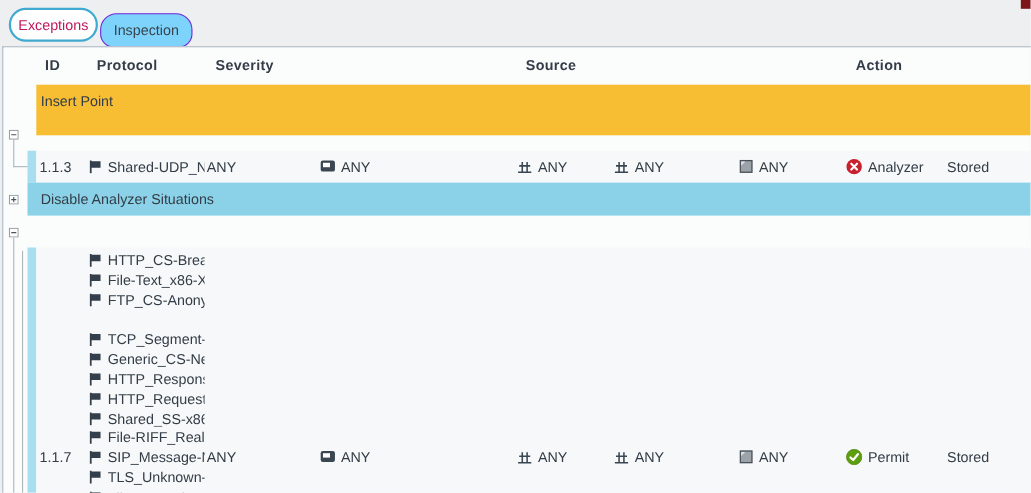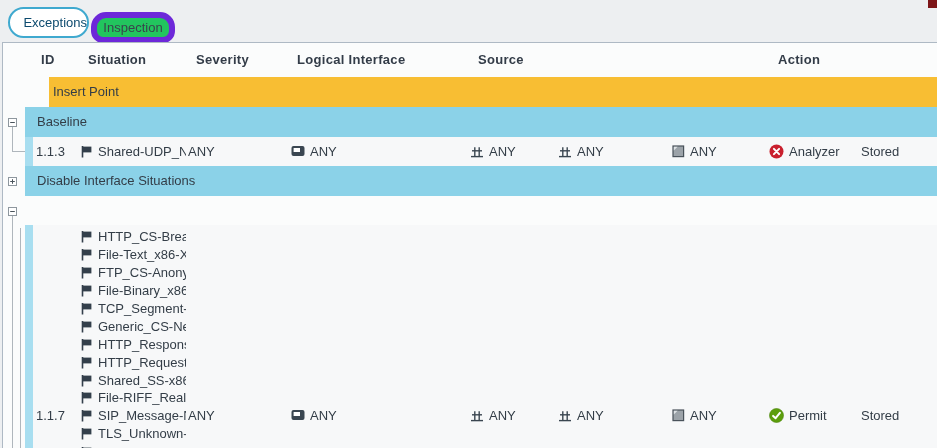--- a/index.html
+++ b/index.html
@@ -5,34 +5,34 @@
   html,body{margin:0;padding:0;}
   body{
     width:937px;height:448px;position:relative;overflow:hidden;
     background:#EDEFF1;color:#333D47;
     font-family:"Liberation Sans",sans-serif;font-size:13px;
   }
   
   .tab{position:absolute;display:flex;align-items:center;justify-content:center;
        box-sizing:border-box;cursor:pointer;white-space:nowrap;}
   .tab.active{left:8px;top:7px;width:81px;height:31px;background:#fff;
-       border:2px solid #3FA9CF;border-radius:16px;color:#0c4a6e;z-index:3;justify-content:flex-end;}
-  .tab.inactive{left:91px;top:12px;width:84px;height:31px;background:#22c55e;
-       border:6px solid #6d28d9;border-radius:15px 15px 12px 12px;color:#39434C;z-index:1;}
+       border:2px solid #3FA9CF;border-radius:16px;color:#be185d;z-index:3;}
+  .tab.inactive{left:91px;top:12px;width:84px;height:31px;background:#7dd3fc;
+       border:1px solid #6d28d9;border-radius:15px 15px 12px 12px;color:#39434C;z-index:1;}
   .red-marker{position:absolute;left:928px;top:0;width:9px;height:8px;background:#7D1518;}
   
   .panel{position:absolute;left:2px;top:42px;width:935px;height:406px;background:#FBFCFC;
        border-top:1px solid #AEB9C4;border-left:1px solid #AEB9C4;z-index:2;}
   .layer{position:absolute;left:0;top:0;width:937px;height:448px;z-index:4;text-decoration:underline;}
   
   .hdr{position:absolute;top:43px;height:34px;line-height:34px;font-weight:700;
        letter-spacing:.3px;color:#333C48;}
   
   .row{position:absolute;right:0;}
-  .row-insert{left:49px;top:77px;height:46px;background:#F8BE33;line-height:30px;padding-left:4px;}
+  .row-insert{left:33px;top:77px;height:46px;background:#F8BE33;line-height:30px;padding-left:4px;}
   .row-section{left:25px;background:#8BD2E8;padding-left:12px;}
   .row-data{left:33px;background:#F7F8F9;}
   .strip{position:absolute;left:25px;width:8px;background:#A8DEF0;}
   .treeline{position:absolute;background:#AFB6BC;}
   .toggle{position:absolute;left:8px;width:9px;height:9px;}
   
   .cell{position:absolute;height:18px;display:flex;align-items:center;gap:5px;white-space:nowrap;}
   .sit-text{display:inline-block;width:88px;overflow:hidden;white-space:nowrap;}
   .sit-line{position:absolute;left:80px;height:18px;display:flex;align-items:center;gap:5px;}
   .icon{display:inline-flex;flex:none;align-items:center;}
@@ -85,33 +85,29 @@
 <div class="tab inactive">
   <span>Inspection</span>
 </div>
 <div class="red-marker"></div>
 
 <div class="panel"></div>
 
 <div class="layer">
 
   <span class="hdr" style="left:41px">ID</span>
-  <span class="hdr" style="left:88px">Situation</span>
+  <span class="hdr" style="left:88px">Protocol</span>
   <span class="hdr" style="left:196px">Severity</span>
-  <span class="hdr" style="left:297px">Logical Interface</span>
   <span class="hdr" style="left:478px">Source</span>
   <span class="hdr" style="left:778px">Action</span>
 
   <div class="row row-insert">
     <span>Insert Point</span>
   </div>
 
-  <div class="row row-section" style="top:107px;height:30px;line-height:30px;">
-    <span>Baseline</span>
-  </div>
   <svg class="toggle" style="top:118px" width="9" height="9">
       <use href="#i-minusbox"></use>
     </svg>
   <div class="treeline" style="left:12px;top:127px;width:1px;height:25px"></div>
   <div class="treeline" style="left:12px;top:151px;width:13px;height:1px"></div>
 
   <div class="strip" style="top:137px;height:29px"></div>
   <div class="row row-data" style="top:137px;height:29px"></div>
   <div class="cell" style="left:36px;top:142px">1.1.3</div>
   <div class="cell" style="left:80px;top:142px">
@@ -147,21 +143,21 @@
   </div>
   <div class="cell" style="left:769px;top:142px">
     <svg class="icon" width="15" height="15">
         <use href="#i-terminate"></use>
       </svg>
     <span>Analyzer</span>
   </div>
   <div class="cell" style="left:861px;top:142px">Stored</div>
 
   <div class="row row-section" style="top:166px;height:30px;line-height:30px;">
-    <span>Disable Interface Situations</span>
+    <span>Disable Analyzer Situations</span>
   </div>
   <svg class="toggle" style="top:177px" width="9" height="9">
       <use href="#i-plusbox"></use>
     </svg>
 
   <svg class="toggle" style="top:207px" width="9" height="9">
       <use href="#i-minusbox"></use>
     </svg>
   <div class="treeline" style="left:12px;top:216px;width:1px;height:232px"></div>
   <div class="treeline" style="left:20px;top:228px;width:1px;height:220px"></div>
@@ -180,26 +176,20 @@
         <use href="#i-flag"></use>
       </svg>
     <span class="sit-text">File-Text_x86-X</span>
   </div>
   <div class="sit-line" style="top:263px">
     <svg class="icon" width="13" height="13">
         <use href="#i-flag"></use>
       </svg>
     <span class="sit-text">FTP_CS-Anonyr</span>
   </div>
-  <div class="sit-line" style="top:281px">
-    <svg class="icon" width="13" height="13">
-        <use href="#i-flag"></use>
-      </svg>
-    <span class="sit-text">File-Binary_x86</span>
-  </div>
   <div class="sit-line" style="top:299px">
     <svg class="icon" width="13" height="13">
         <use href="#i-flag"></use>
       </svg>
     <span class="sit-text">TCP_Segment-</span>
   </div>
   <div class="sit-line" style="top:317px">
     <svg class="icon" width="13" height="13">
         <use href="#i-flag"></use>
       </svg>

